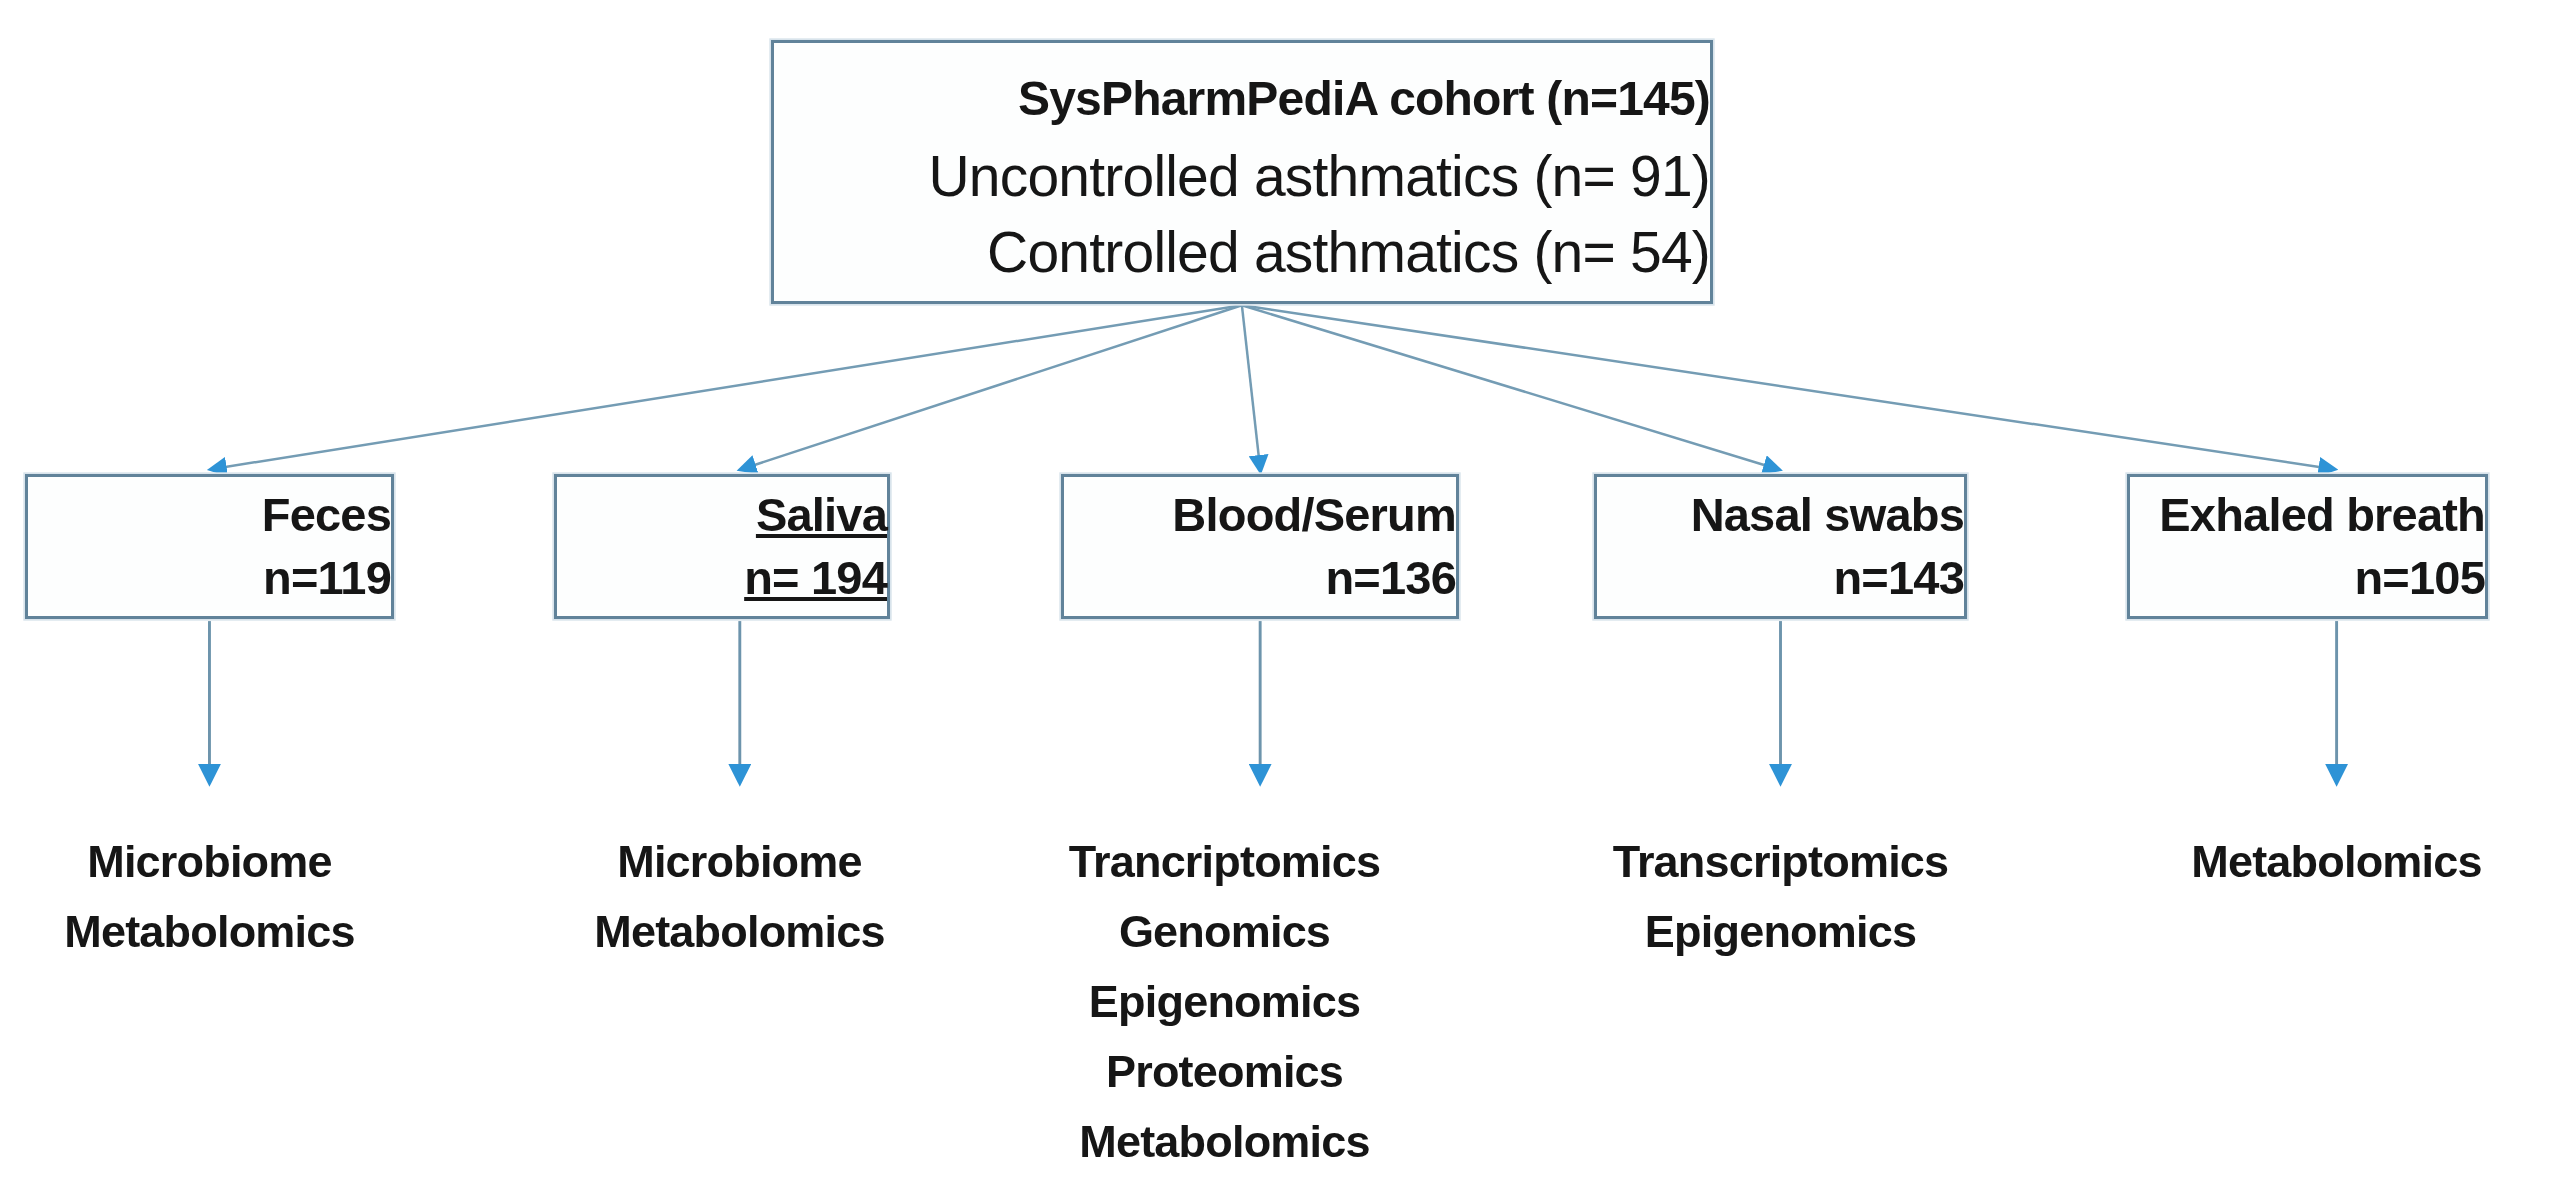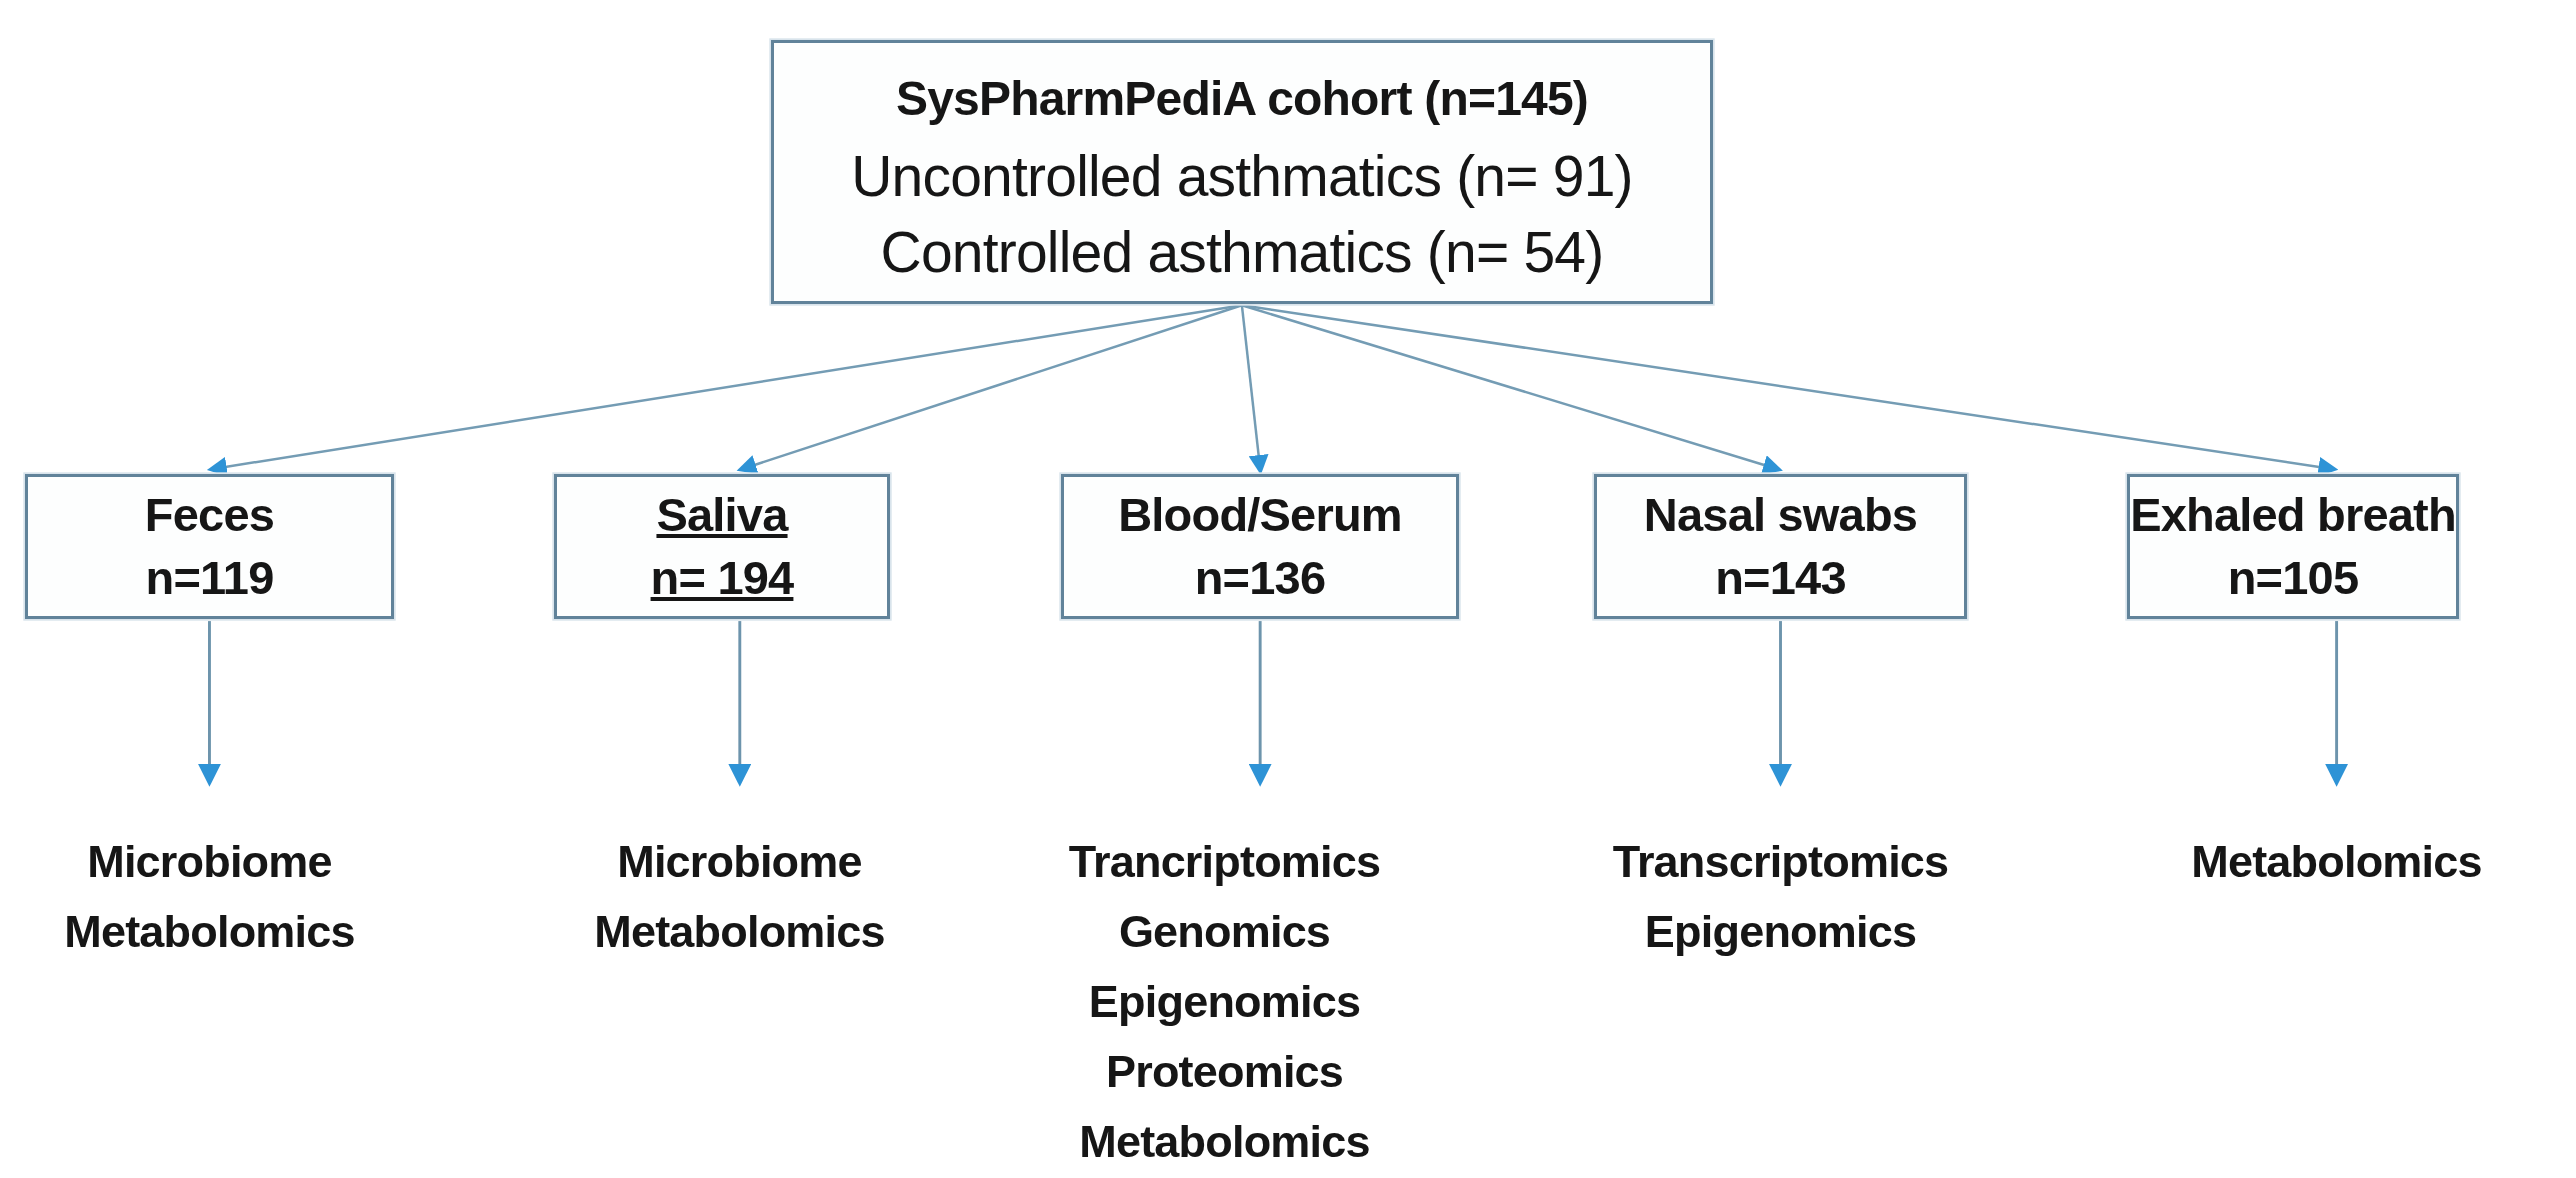--- a/index.html
+++ b/index.html
@@ -6,37 +6,37 @@
   body{font-family:"Liberation Sans","DejaVu Sans",sans-serif;color:#161616;}
   .canvas{position:relative;width:2576px;height:1179px;background:#ffffff;overflow:hidden;}
 
   svg.connectors{position:absolute;left:0;top:0;width:2576px;height:1179px;pointer-events:none;}
 
   .box{
     position:absolute;
     box-sizing:border-box;
     border:3.3px solid #61839a;
     background:#fdfefe;
-    display:flex;flex-direction:column;align-items:center;justify-content:center;
+    display:flex;flex-direction:column;align-items:flex-end;justify-content:center;
     text-align:center;
     box-shadow:0 0 0 1.7px #d9e4ec;
   }
   .root-box{left:771px;top:40px;width:942px;height:264px;padding-top:5px;}
   .root-title{font-size:48px;font-weight:bold;line-height:78px;letter-spacing:-0.8px;white-space:nowrap;}
   .root-sub{font-size:57px;font-weight:400;line-height:76px;letter-spacing:-0.8px;white-space:nowrap;}
 
   .sample-box{top:474px;height:145px;row-gap:11.6px;}
   .sample-name{font-size:47px;font-weight:bold;letter-spacing:-0.8px;line-height:52px;white-space:nowrap;}
   .sample-n{font-size:47px;font-weight:bold;letter-spacing:-0.8px;line-height:52px;white-space:nowrap;}
 
   .box-feces{left:25px;width:369px;}
   .box-saliva{left:554px;width:336px;text-decoration:underline;}
   .box-blood{left:1061px;width:398px;}
   .box-nasal{left:1594px;width:373px;}
-  .box-breath{left:2127px;width:332px;}
+  .box-breath{left:2127px;width:361px;}
 
   .omics-col{
     position:absolute;top:827px;width:419px;
     text-align:center;
   }
   .omics-line{font-size:45px;font-weight:bold;letter-spacing:-0.8px;line-height:70px;white-space:nowrap;}
   .col-0{left:0px;}
   .col-1{left:530px;}
   .col-2{left:1015px;}
   .col-3{left:1571px;}

